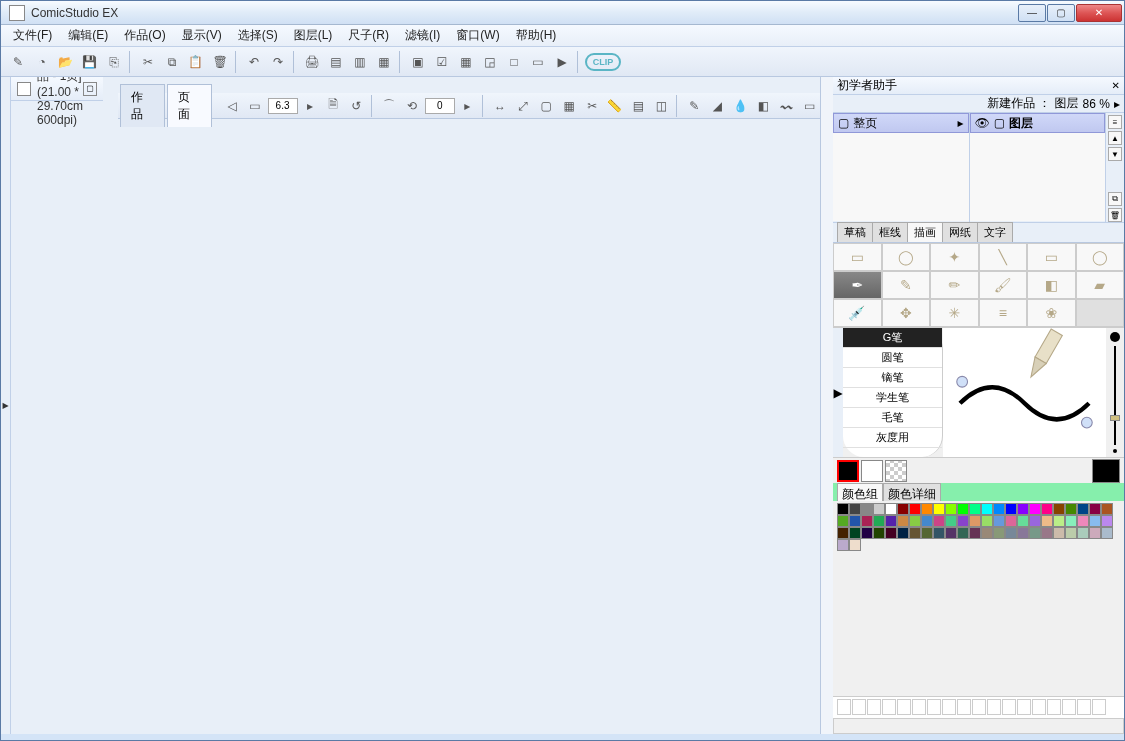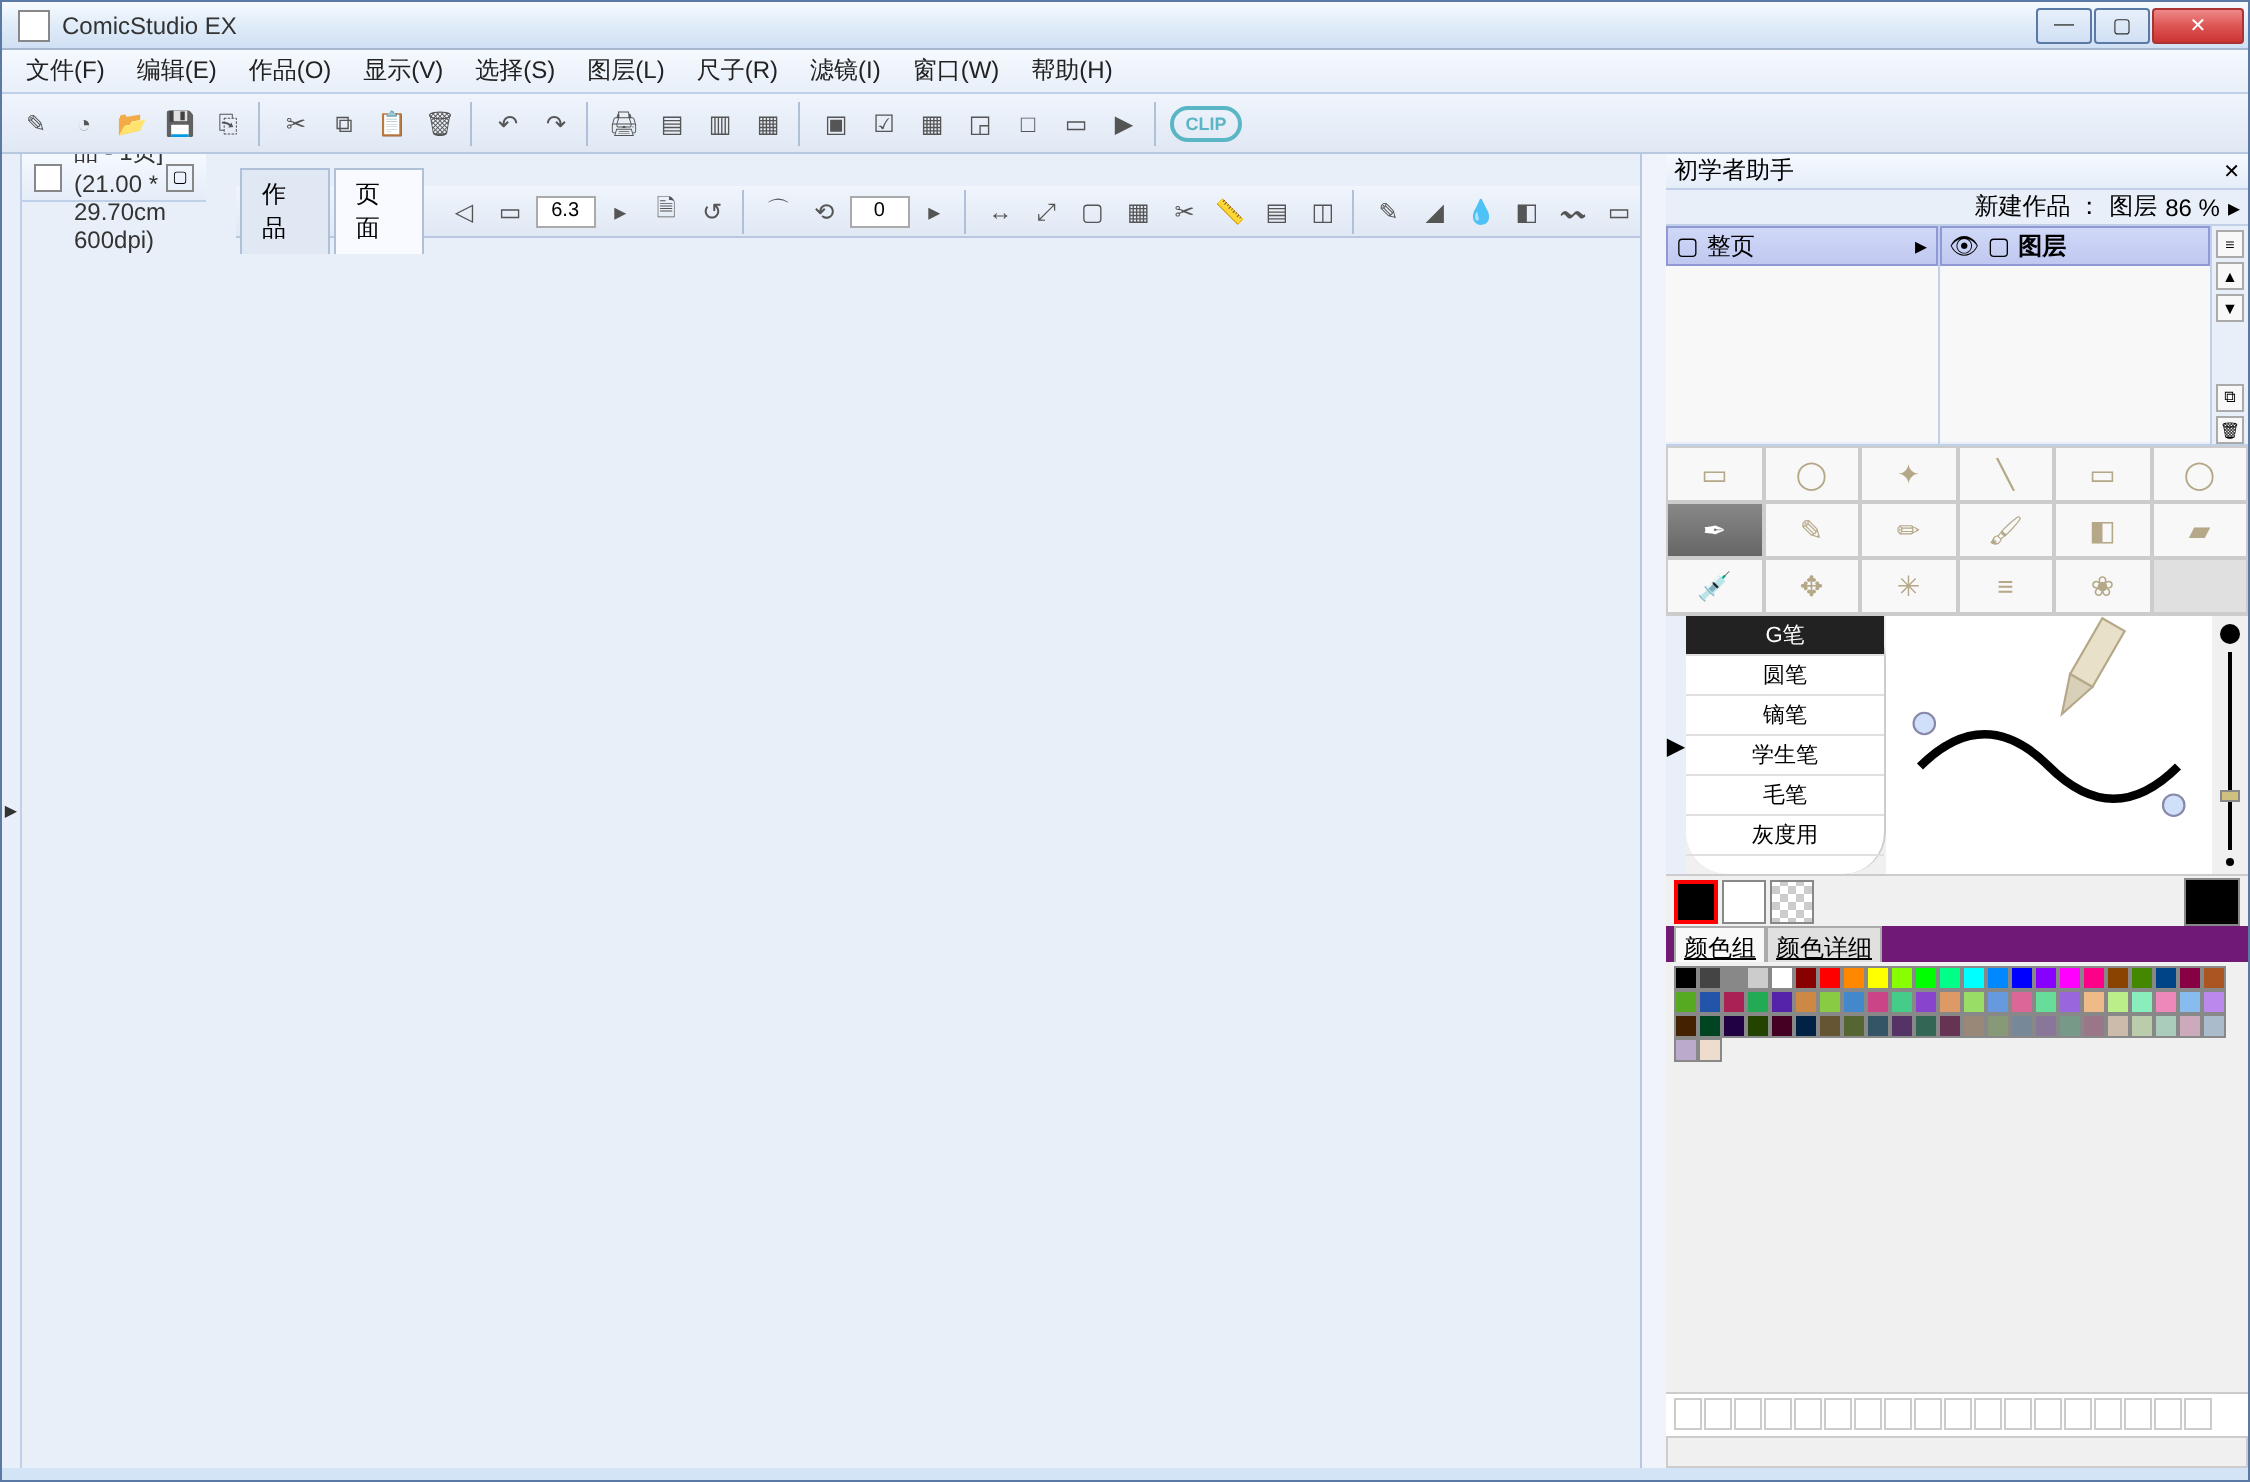--- a/index.html
+++ b/index.html
@@ -91,21 +91,21 @@
 .penpreview { flex:1; background:#fff; position:relative; display:flex; align-items:center; justify-content:center; }
 .penpreview svg { width:100%; height:100%; }
 .sizeslider { width:18px; background:#f0f0f0; display:flex; flex-direction:column; align-items:center; padding:4px 0; }
 .sizeslider .dot { width:10px; height:10px; background:#000; border-radius:50%; }
 .sizeslider .bar { width:2px; flex:1; background:linear-gradient(#000,#000); margin:4px 0; position:relative; }
 .sizeslider .knob { position:absolute; top:70%; left:-4px; width:10px; height:6px; background:#d0c080; border:1px solid #888; }
 
 
 .colorrow { height:26px; display:flex; align-items:center; padding:0 4px; gap:2px; background:#f0f0f0; border-top:1px solid #ccc; }
 .swatch { width:22px; height:22px; border:1px solid #888; }
-.colortabs { height:18px; display:flex; padding:0 4px; background:#701a75; font-size:11px;text-decoration:underline; }
+.colortabs { height:18px; display:flex; padding:0 4px; background:#86efac; font-size:11px; }
 .colortabs .ct { padding:2px 4px; border:1px solid #aaa; background:#e0e0e0; border-bottom:none; }
 .colortabs .ct.active { background:#f8f8f8; }
 .palette { display:flex; flex-wrap:wrap; padding:2px 4px; background:#f0f0f0; }
 .palette .c { width:12px; height:12px; border:1px solid #888; }
 .tonestrip { height:22px; background:#fff; border-top:1px solid #ccc; display:flex; overflow:hidden; padding:2px 4px; gap:1px; }
 .tonestrip .tc { width:14px; height:16px; border:1px solid #ccc; background:#fff; }
 .rscroll { height:16px; background:#e8e8e8; display:flex; }
 .rscroll .rtrack { flex:1; border:1px solid #ccc; background:#f0f0f0; }
 
 </style>
@@ -263,20 +263,27 @@
       <div class="sidecol">
         <div class="sbtn">≡</div>
         <div class="sbtn">▲</div>
         <div class="sbtn">▼</div>
         <div style="flex:1"></div>
         <div class="sbtn">⧉</div>
         <div class="sbtn">🗑</div>
       </div>
     </div>
 
+    <div class="toolTabs">
+      <div class="ttab">草稿</div>
+      <div class="ttab">框线</div>
+      <div class="ttab active">描画</div>
+      <div class="ttab">网纸</div>
+      <div class="ttab">文字</div>
+    </div>
 
     <div class="toolgrid">
       <div class="toolrow">
         <div class="toolcell">▭</div>
         <div class="toolcell">◯</div>
         <div class="toolcell">✦</div>
         <div class="toolcell">╲</div>
         <div class="toolcell">▭</div>
         <div class="toolcell">◯</div>
       </div>

